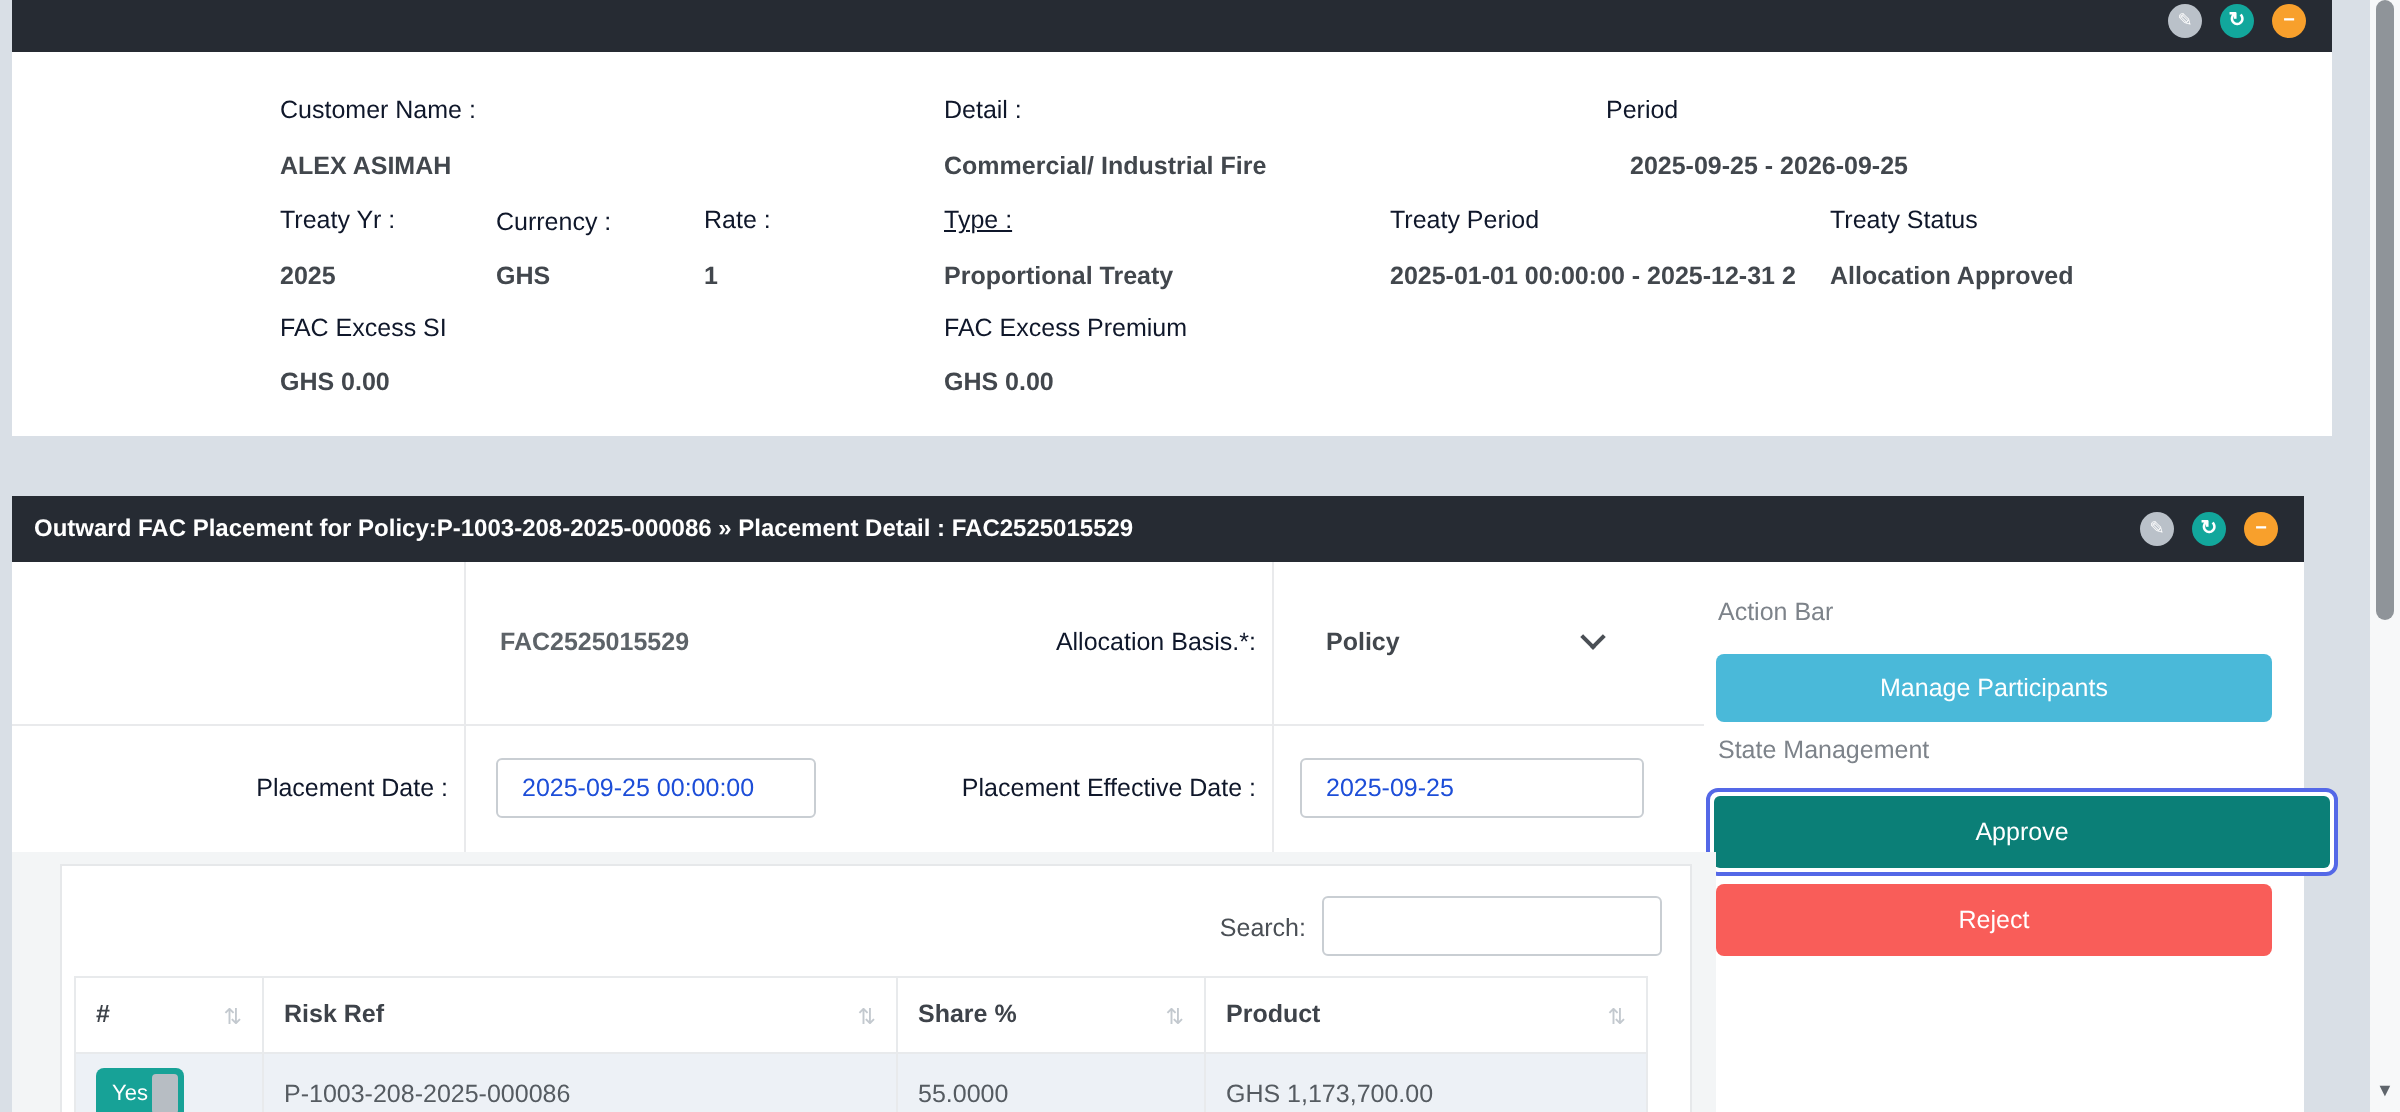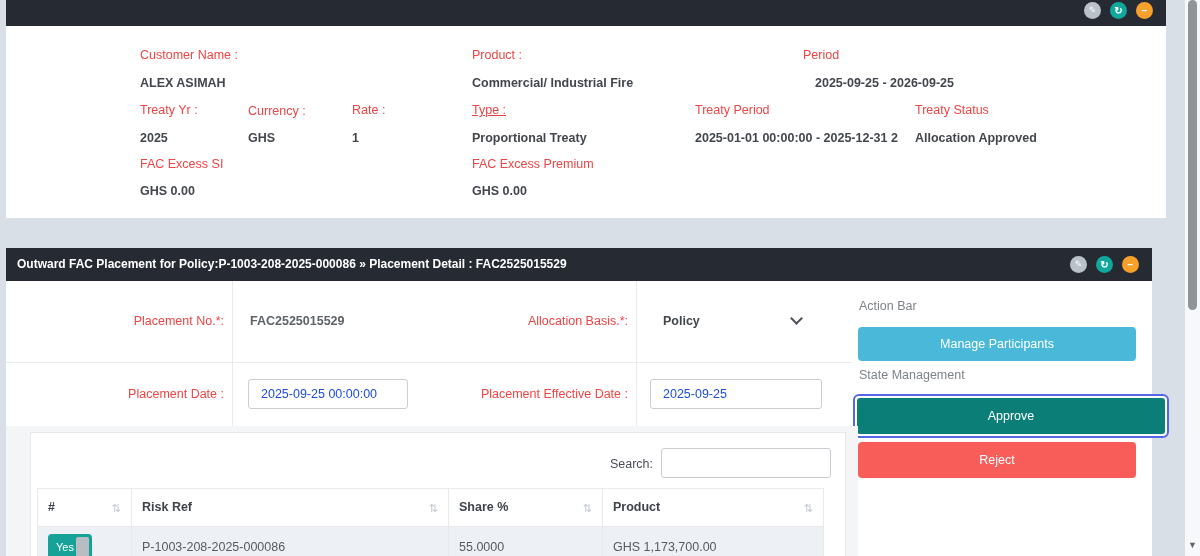--- a/index.html
+++ b/index.html
@@ -9,21 +9,21 @@
 
   .panel { position: absolute; background: #ffffff; }
   .phdr { position: absolute; left: 0; right: 0; top: 0; background: #262b33; }
   .ptitle { position: absolute; left: 11px; top: 9px; color: #ffffff; font-size: 12px; font-weight: 600; white-space: nowrap; }
   .picons { position: absolute; right: 13px; display: flex; gap: 9px; }
   .cbtn { width: 17px; height: 17px; border-radius: 50%; color: #fff; font-size: 10px; line-height: 17px; text-align: center; border: none; cursor: pointer; font-family: "Liberation Sans", sans-serif; padding: 0; }
   .cbtn.gray { background: #bac1c9; font-size: 9px; }
   .cbtn.teal { background: #12a79c; font-weight: bold; }
   .cbtn.orange { background: #f8a02c; font-weight: bold; }
 
-  .lbl { position: absolute; font-size: 12.5px; color: #ef4444; white-space: nowrap; }
+  .lbl { position: absolute; font-size: 12.5px; color: #0f172a; white-space: nowrap; }
   .val { position: absolute; font-size: 12.5px; font-weight: 700; color: #42474d; white-space: nowrap; }
   .clip { overflow: hidden; }
 
   
   .vline { position: absolute; width: 1px; background: #e9eaec; }
   .hline { position: absolute; height: 1px; background: #e9eaec; }
   .inputbox { position: absolute; height: 30px; border: 1px solid #c9ced3; border-radius: 3px; background: #fff; font-family: "Liberation Sans", sans-serif; font-size: 12.5px; color: #1d4ed8; padding: 0 12px; }
   .chev { position: absolute; width: 9px; height: 9px; border-right: 2px solid #4a4f55; border-bottom: 2px solid #4a4f55; transform: rotate(45deg); }
 
   .btn { position: absolute; border: none; border-radius: 4px; color: #ffffff; font-size: 12.5px; font-family: "Liberation Sans", sans-serif; cursor: pointer; text-align: center; }
@@ -58,21 +58,21 @@
   <div class="panel" style="left:6px; top:0; width:1160px; height:218px;">
     <div class="phdr" style="height:26px;">
       <div class="picons" style="top:2px;">
         <button class="cbtn gray">✎</button>
         <button class="cbtn teal">↻</button>
         <button class="cbtn orange">−</button>
       </div>
     </div>
 
     <span class="lbl" style="left:134px; top:48px;">Customer Name :</span>
-    <span class="lbl" style="left:466px; top:48px;">Product :</span>
+    <span class="lbl" style="left:466px; top:48px;">Detail :</span>
     <span class="lbl" style="left:797px; top:48px;">Period</span>
 
     <span class="val" style="left:134px; top:76px;">ALEX ASIMAH</span>
     <span class="val" style="left:466px; top:76px;">Commercial/ Industrial Fire</span>
     <span class="val" style="left:809px; top:76px;">2025-09-25 - 2026-09-25</span>
 
     <span class="lbl" style="left:134px; top:103px;">Treaty Yr :</span>
     <span class="lbl" style="left:242px; top:104px;">Currency :</span>
     <span class="lbl" style="left:346px; top:103px;">Rate :</span>
     <span class="lbl" style="left:466px; top:103px;text-decoration:underline;">Type :</span>
@@ -101,21 +101,20 @@
         <button class="cbtn teal">↻</button>
         <button class="cbtn orange">−</button>
       </div>
     </div>
 
     <div class="vline" style="left:226px; top:33px; height:145px;"></div>
     <div class="vline" style="left:630px; top:33px; height:145px;"></div>
     <div class="hline" style="left:0; top:114px; width:846px;"></div>
     <div class="hline" style="left:0; top:178px; width:846px;"></div>
 
-    <span class="lbl" style="left:0; top:66px; width:218px; text-align:right;">Placement No.*:</span>
     <span class="val" style="left:244px; top:66px; color:#5d6368;">FAC2525015529</span>
     <span class="lbl" style="left:454px; top:66px; width:168px; text-align:right;">Allocation Basis.*:</span>
     <span class="val" style="left:657px; top:66px; cursor:pointer;">Policy</span>
     <span class="chev" style="left:786px; top:66px;"></span>
 
     <span class="lbl" style="left:0; top:139px; width:218px; text-align:right;">Placement Date :</span>
     <input class="inputbox" style="left: 242px; top: 131px; width: 160px;" value="2025-09-25 00:00:00">
     <span class="lbl" style="left:454px; top:139px; width:168px; text-align:right;">Placement Effective Date :</span>
     <input class="inputbox" style="left: 644px; top: 131px; width: 172px;" value="2025-09-25">
 

